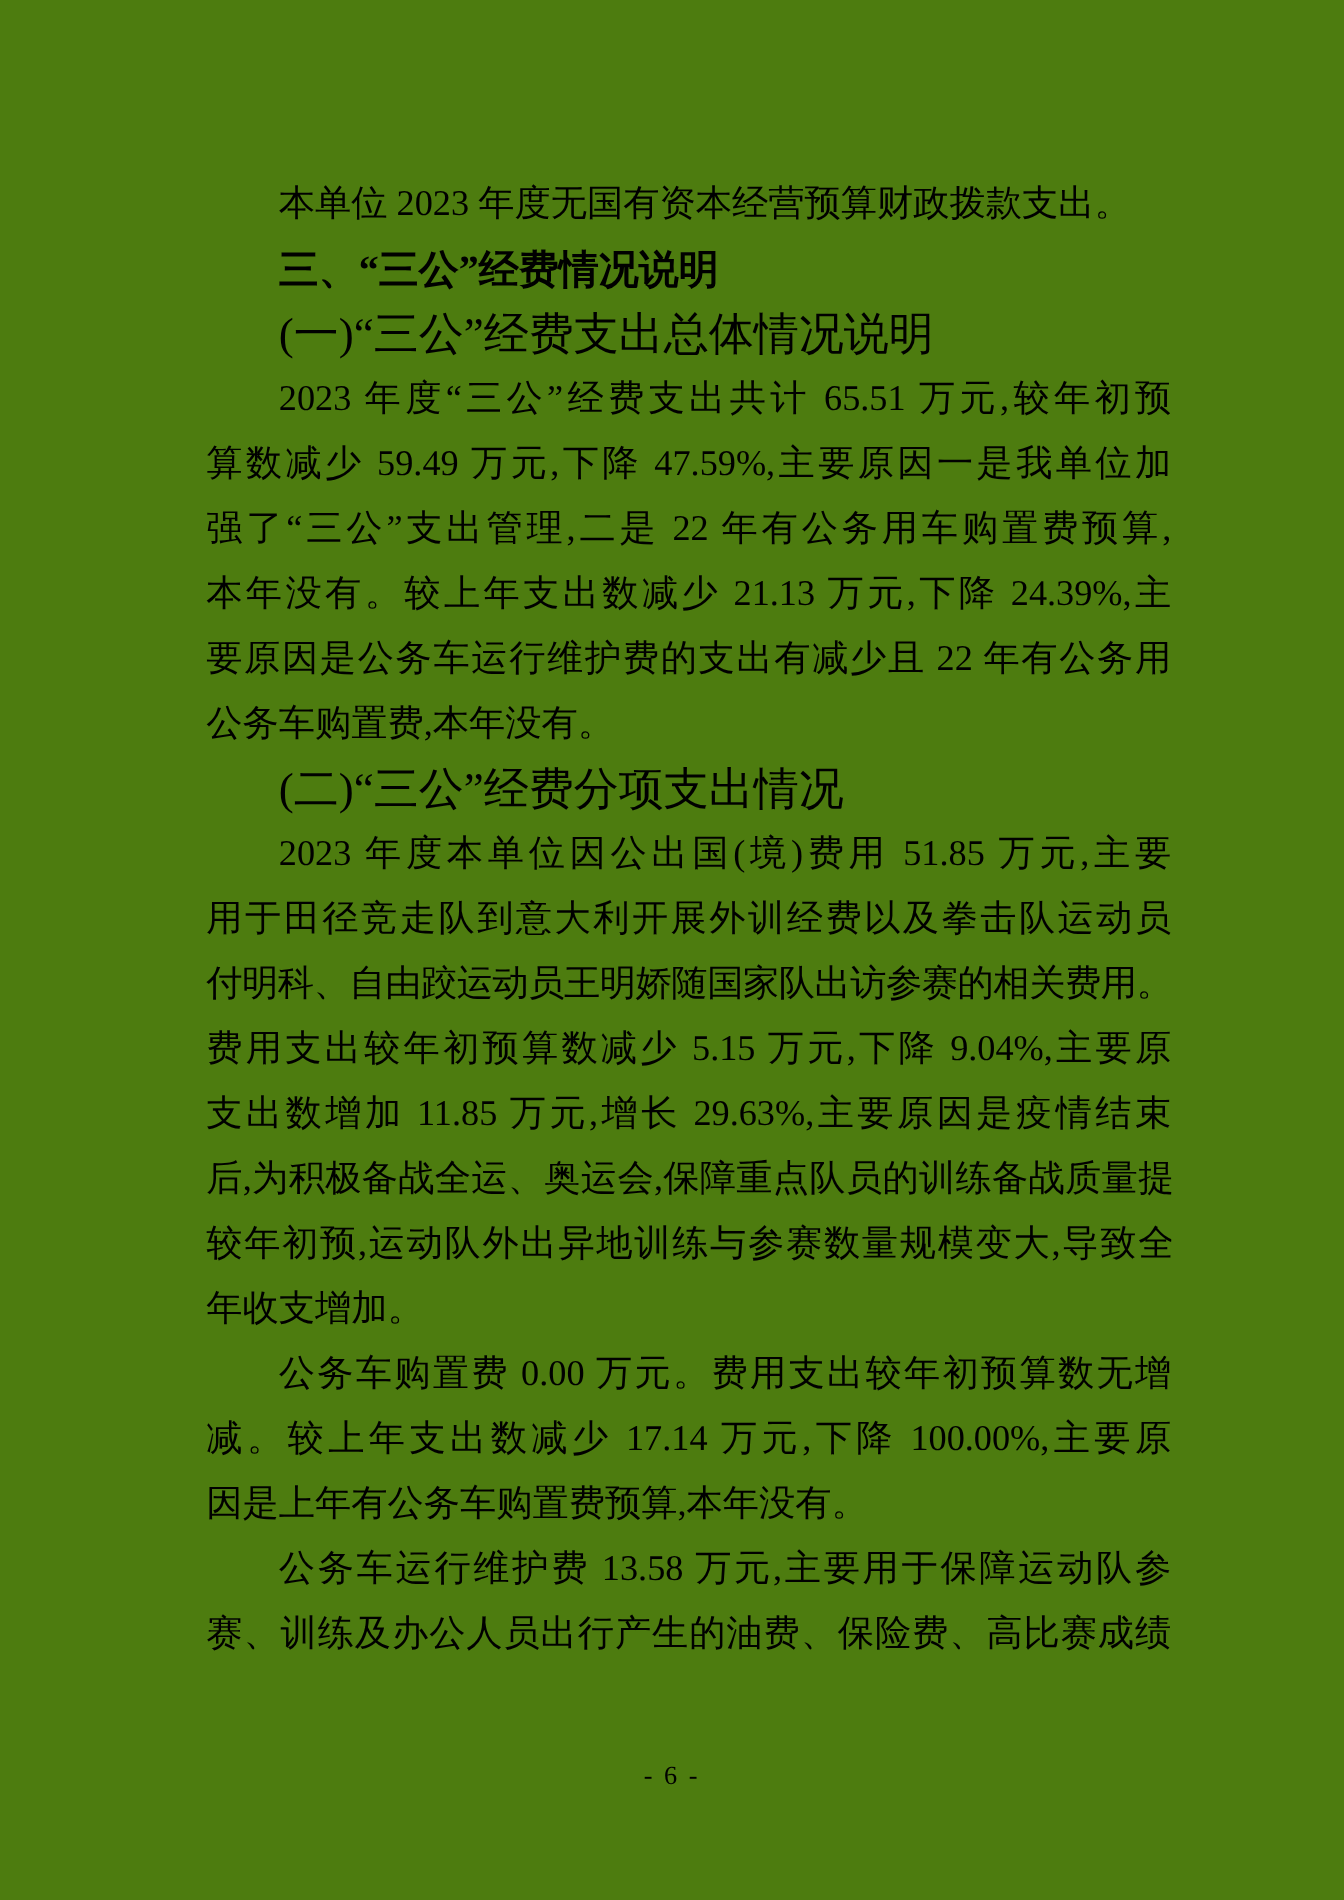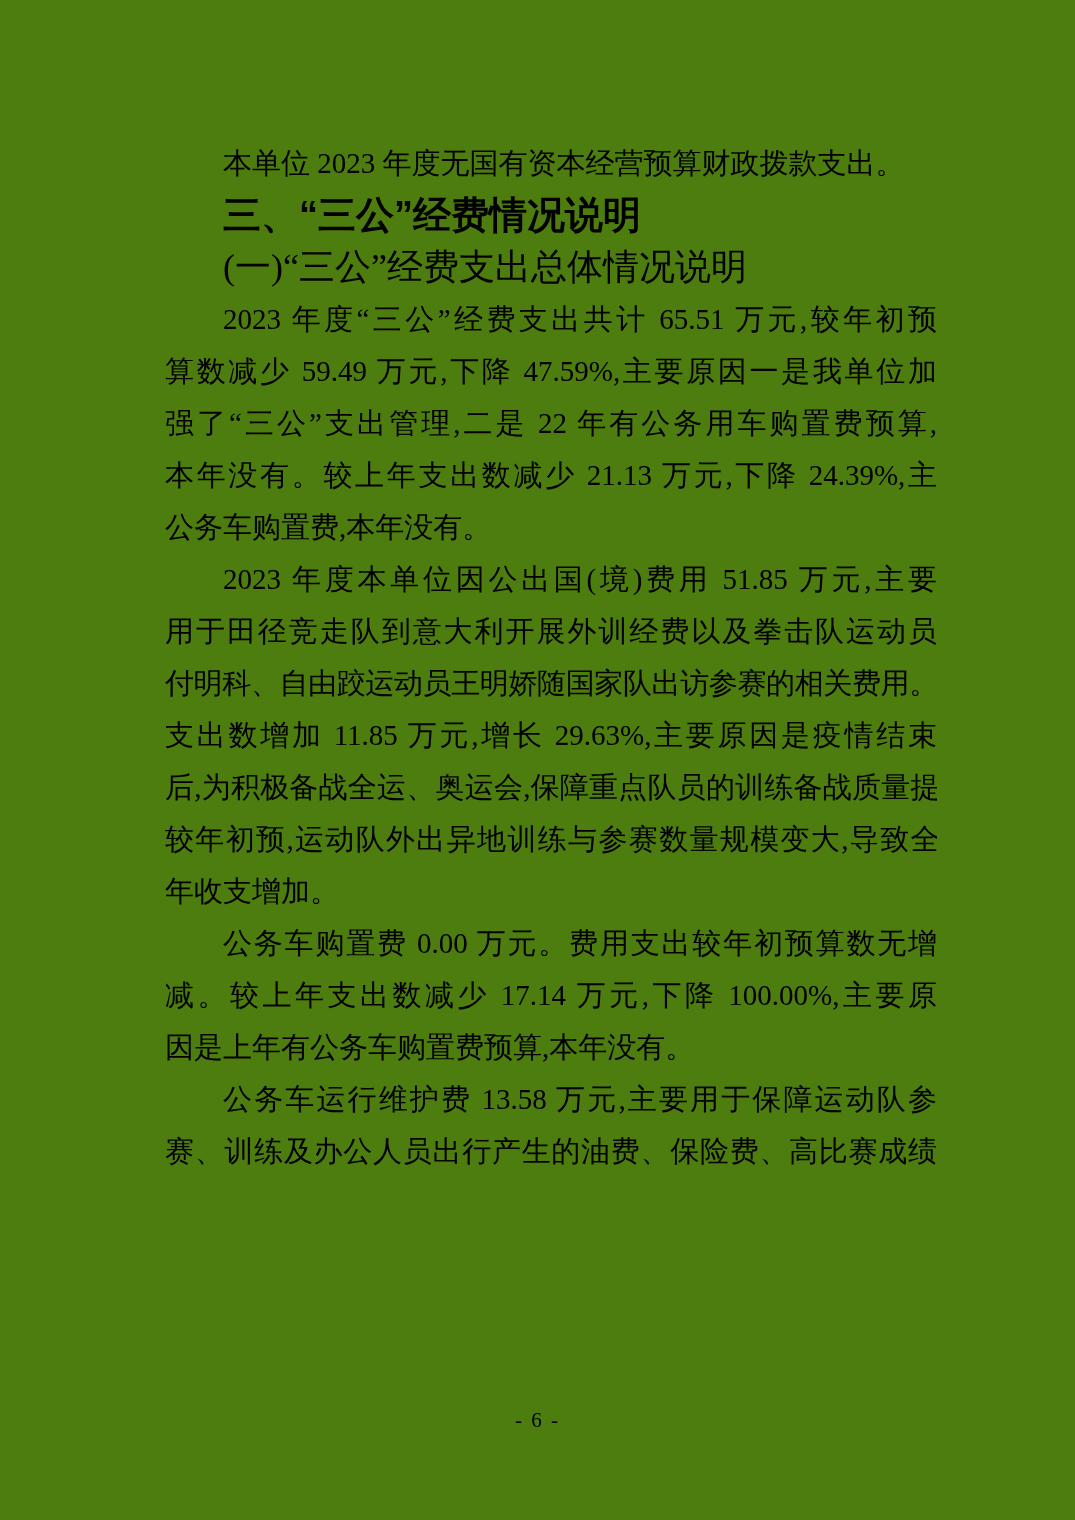--- a/index.html
+++ b/index.html
@@ -31,23 +31,23 @@
   }
   .just {
     text-align: justify;
     text-align-last: justify;
     text-justify: inter-character;
   }
   .indent {
     text-indent: 58px;
   }
   .h1 {
-    font-family: Liberation Sans, sans-serif;
+    font-family: Liberation Serif, serif;
     font-weight: 700;
-    font-size: 38px;
+    font-size: 32px;
   }
   .h2 {
     font-size: 36px;
   }
   .tight {
     letter-spacing: -1.2px;
   }
   .tighter {
     letter-spacing: -2.5px;
   }
@@ -72,26 +72,29 @@
     <div class="line indent">本单位 2023 年度无国有资本经营预算财政拨款支出。</div>
 
     <div class="line h1 indent">三、“三公”经费情况说明</div>
 
     <div class="line h2 indent">(一)“三公”经费支出总体情况说明</div>
 
     <div class="line indent just">2023 年度“三公”经费支出共计 65.51 万元,较年初预</div>
     <div class="line just">算数减少 59.49 万元,下降 47.59%,主要原因一是我单位加</div>
     <div class="line just">强了“三公”支出管理,二是 22 年有公务用车购置费预算,</div>
     <div class="line just">本年没有。较上年支出数减少 21.13 万元,下降 24.39%,主</div>
+    <div class="line just">要原因是公务车运行维护费的支出有减少且 22 年有公务用</div>
     <div class="line">公务车购置费,本年没有。</div>
 
+    <div class="line h2 indent">(二)“三公”经费分项支出情况</div>
 
     <div class="line indent just">2023 年度本单位因公出国(境)费用 51.85 万元,主要</div>
     <div class="line just">用于田径竞走队到意大利开展外训经费以及拳击队运动员</div>
     <div class="line just tight">付明科、自由跤运动员王明娇随国家队出访参赛的相关费用。</div>
+    <div class="line just">费用支出较年初预算数减少 5.15 万元,下降 9.04%,主要原</div>
     <div class="line just">支出数增加 11.85 万元,增长 29.63%,主要原因是疫情结束</div>
     <div class="line just tighter">后,为积极备战全运、奥运会,保障重点队员的训练备战质量提</div>
     <div class="line just tighter">较年初预,运动队外出异地训练与参赛数量规模变大,导致全</div>
     <div class="line">年收支增加。</div>
 
     <div class="line indent just">公务车购置费 0.00 万元。费用支出较年初预算数无增</div>
     <div class="line just">减。较上年支出数减少 17.14 万元,下降 100.00%,主要原</div>
     <div class="line">因是上年有公务车购置费预算,本年没有。</div>
 
     <div class="line indent just">公务车运行维护费 13.58 万元,主要用于保障运动队参</div>

